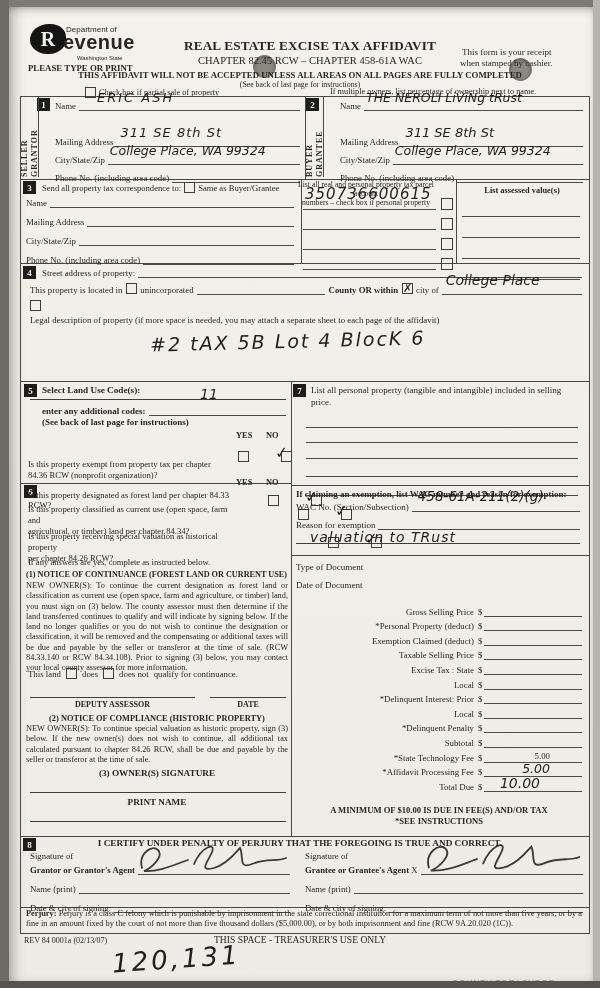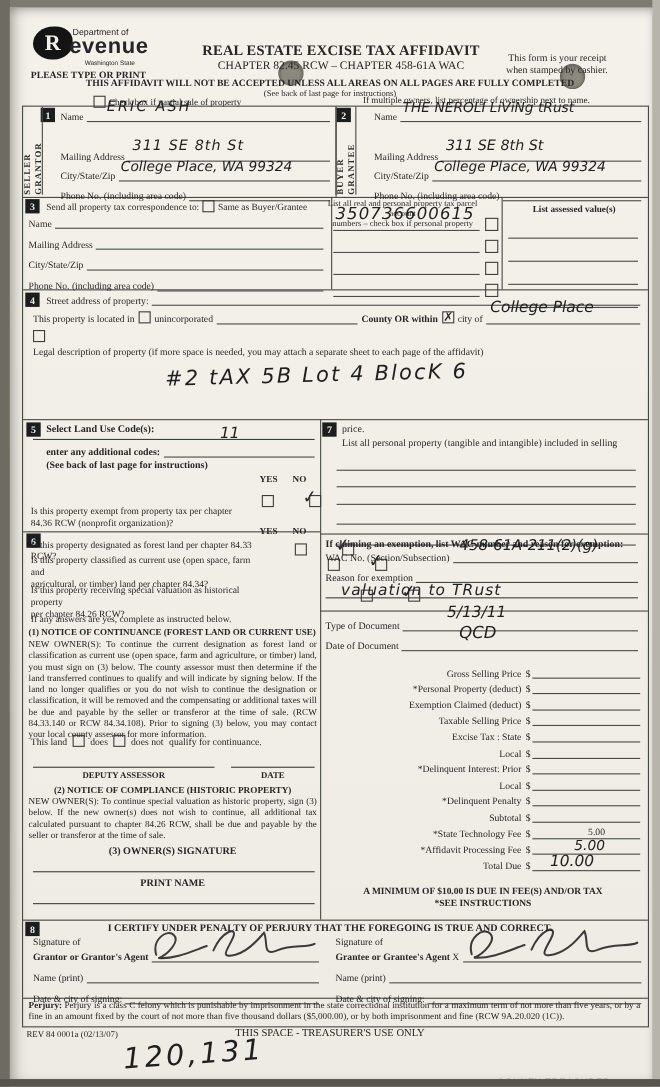--- a/index.html
+++ b/index.html
@@ -314,22 +314,22 @@
 <div class="abs para" style="left:26px;top:724px;width:262px;">NEW OWNER(S): To continue special valuation as historic property, sign (3) below. If the new owner(s) does not wish to continue, all additional tax calculated pursuant to chapter 84.26 RCW, shall be due and payable by the seller or transferor at the time of sale.</div>
 
 <div class="abs b c" style="left:26px;top:768px;width:262px;font-size:9.2px;">(3)  OWNER(S) SIGNATURE</div>
 <div class="abs sigline" style="left:30px;top:792px;width:256px;"></div>
 <div class="abs b c" style="left:26px;top:797px;width:262px;font-size:9.2px;">PRINT NAME</div>
 <div class="abs sigline" style="left:30px;top:821px;width:256px;"></div>
 
 
 <div class="numbox" style="left:293px;top:384px;">7</div>
 <div class="abs" style="left:311px;top:385px;width:262px;font-size:9px;line-height:1.3;">
+  <div>List all  personal property (tangible and intangible) included in selling</div>
   <div>price.</div>
-  <div>List all  personal property (tangible and intangible) included in selling</div>
 </div>
 <div class="abs" style="left:306px;top:407px;width:272px;">
   <div class="ul" style="margin-left:0;margin-top:9px;"></div>
   <div class="ul" style="margin-left:0;margin-top:3px;"></div>
   <div class="ul" style="margin-left:0;margin-top:4px;"></div>
   <div class="ul" style="margin-left:0;margin-top:6px;"></div>
   <div class="ul" style="margin-left:0;margin-top:7px;"></div>
 </div>
 
 <div class="abs b" style="left:296px;top:489px;font-size:9px;">If claiming an exemption, list WAC number and reason for exemption:</div>
@@ -342,29 +342,23 @@
 <div class="abs row" style="left:296px;top:518px;width:284px;font-size:9px;">
   <span class="lbl">Reason for exemption</span>
   <span class="ul"></span>
 </div>
 <div class="abs sigline" style="left:296px;top:543px;width:284px;">
   <span class="hw" style="position:absolute;left:14px;top:-14px;font-size:14px;letter-spacing:1px;">valuation  to  TRust</span>
 </div>
 
 <div class="abs row" style="left:296px;top:562px;width:284px;font-size:9px;">
   <span class="lbl">Type of Document</span>
-  <span class="ul">
-      <span class="hw" style="position:absolute;left:40px;top:-13px;font-size:14px;">5/13/11</span>
-    </span>
 </div>
 <div class="abs row" style="left:296px;top:580px;width:284px;font-size:9px;">
   <span class="lbl">Date of Document</span>
-  <span class="ul">
-      <span class="hw" style="position:absolute;left:52px;top:-14px;font-size:15px;">QCD</span>
-    </span>
 </div>
 
 
 <div class="abs" style="left:296px;top:602px;width:286px;">
   <div class="feerow">
       <span class="feelabel">Gross Selling Price</span>
       <span class="feedollar">$</span>
       <span class="feeline"><span></span></span>
     </div>
   <div class="feerow">

